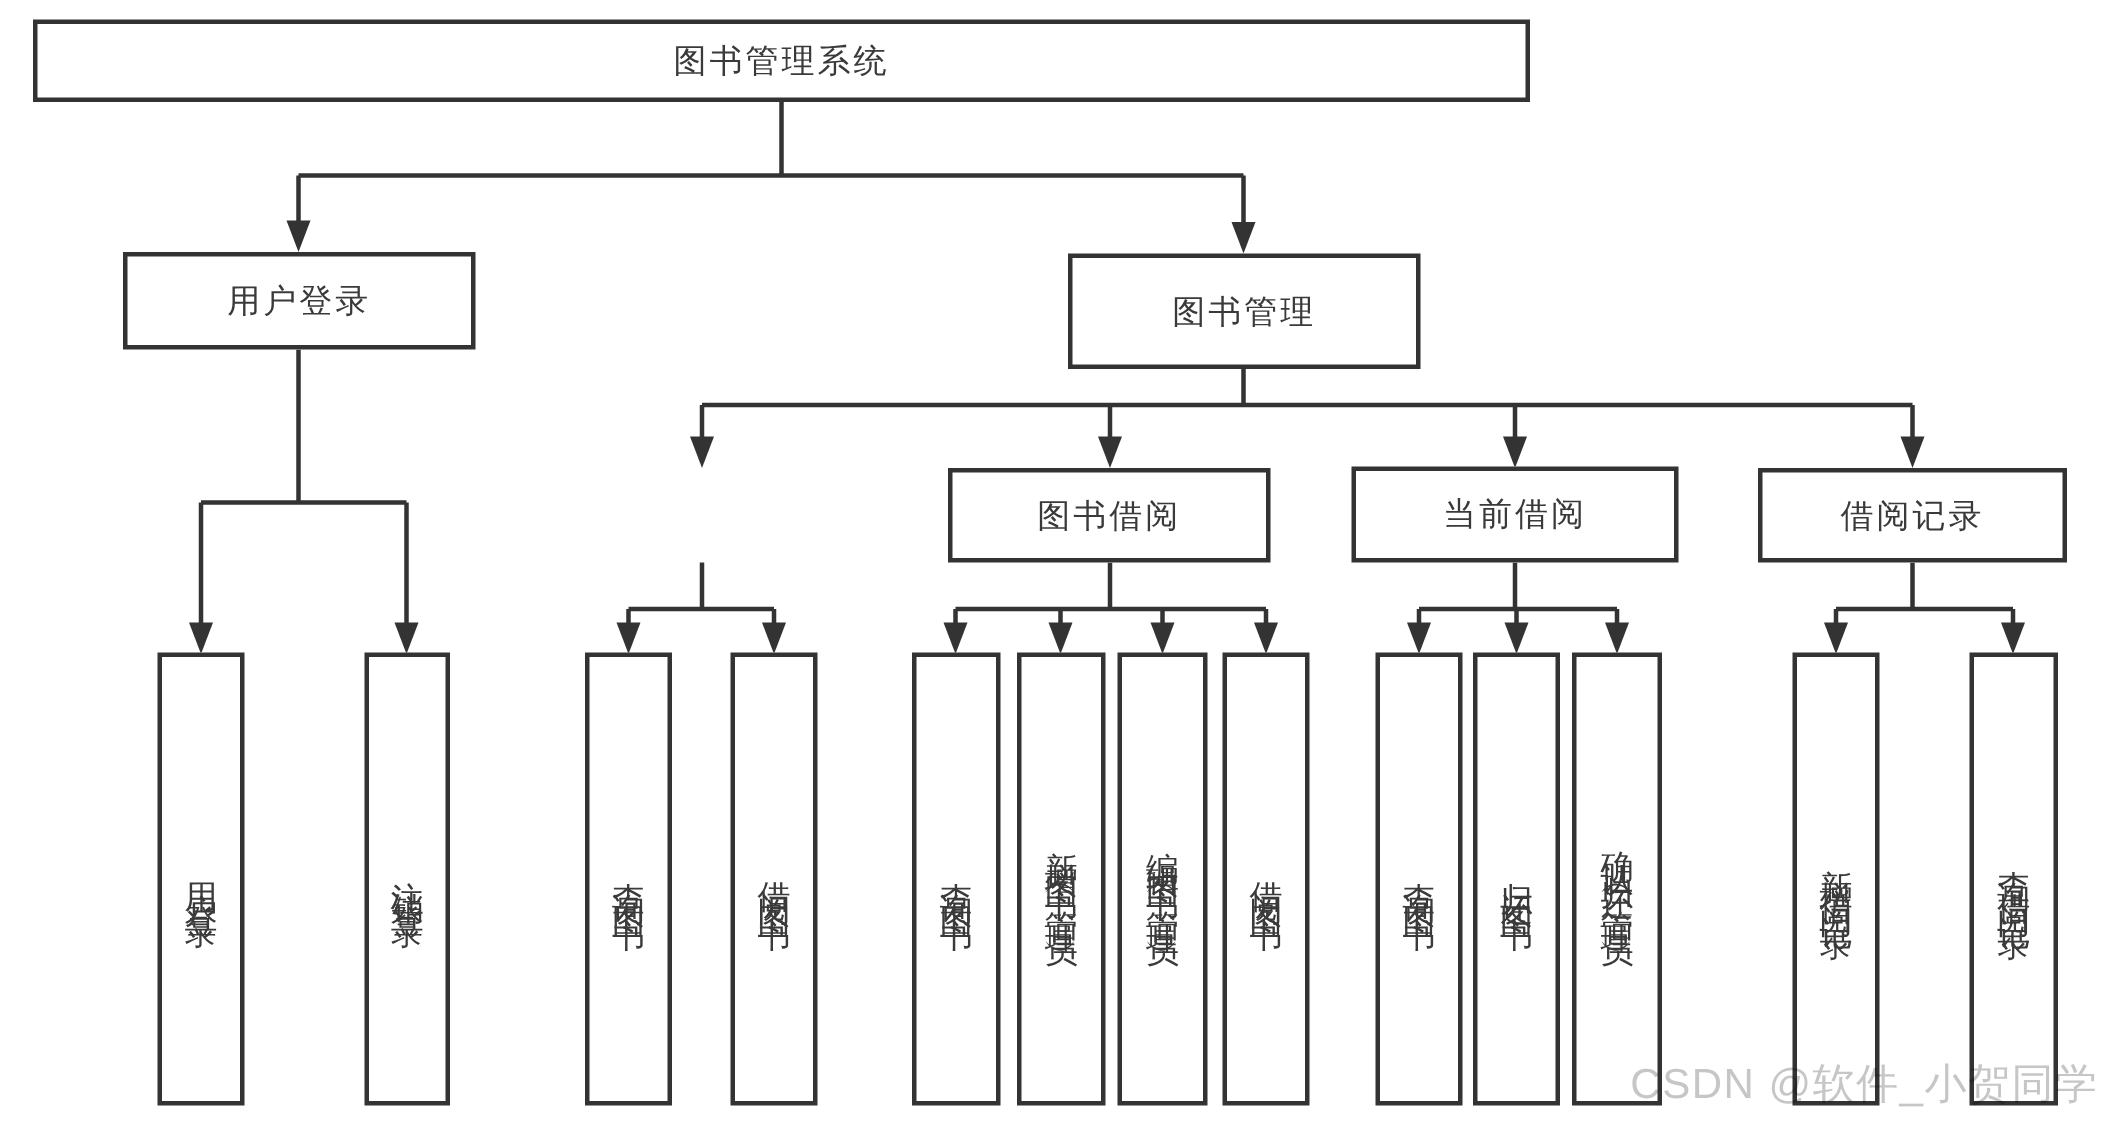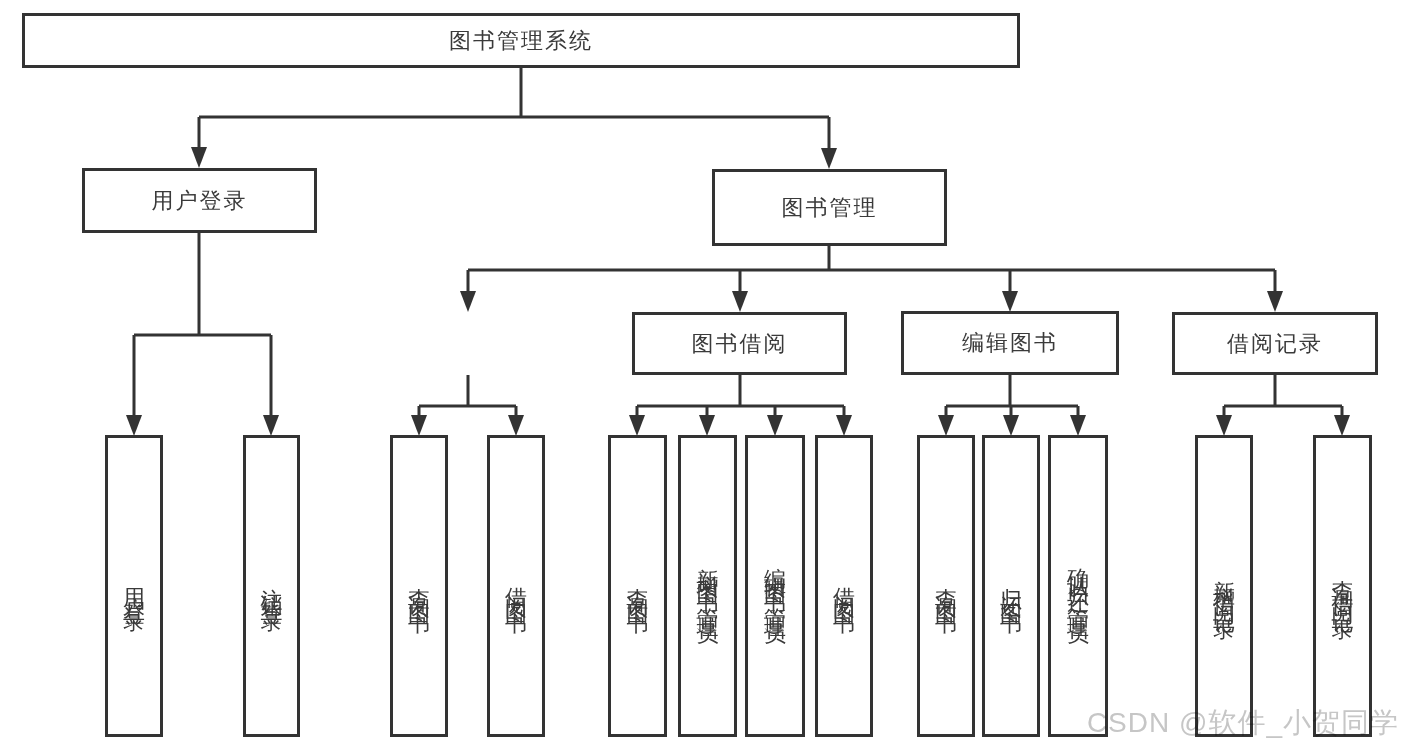--- a/index.html
+++ b/index.html
@@ -107,21 +107,21 @@
     <span class="hlabel">用户登录</span>
   </div>
   <div class="node hbox" style="left:712px;top:169px;width:235px;height:77px;">
     <span class="hlabel">图书管理</span>
   </div>
 
   <div class="node hbox" style="left:632px;top:312px;width:215px;height:63px;">
     <span class="hlabel">图书借阅</span>
   </div>
   <div class="node hbox" style="left:901px;top:311px;width:218px;height:64px;">
-    <span class="hlabel">编辑图书</span>
+    <span class="hlabel">当前借阅</span>
   </div>
   <div class="node hbox" style="left:1172px;top:312px;width:206px;height:63px;">
     <span class="hlabel">借阅记录</span>
   </div>
 
   <div class="node vbox" style="left:105px;width:58px;">
     <span class="vlabel">用户登录</span>
   </div>
   <div class="node vbox" style="left:243px;width:57px;">
     <span class="vlabel">注销登录</span>

